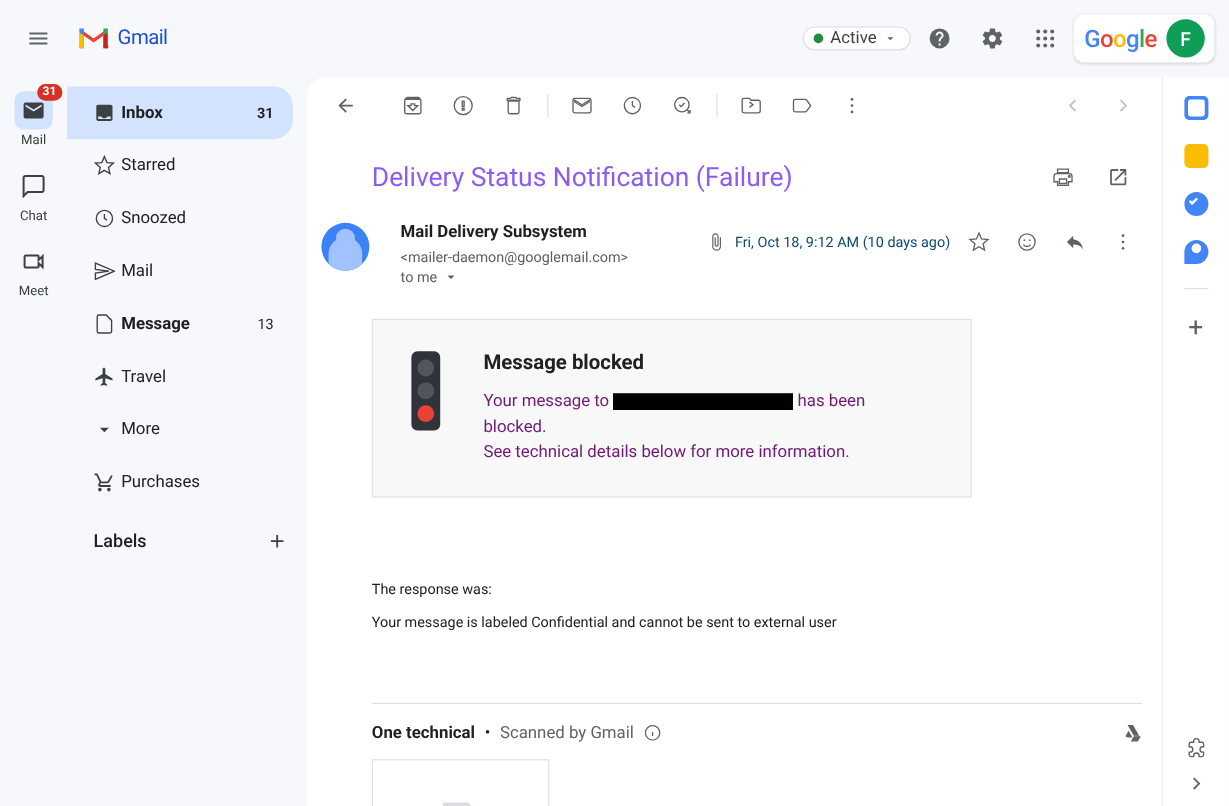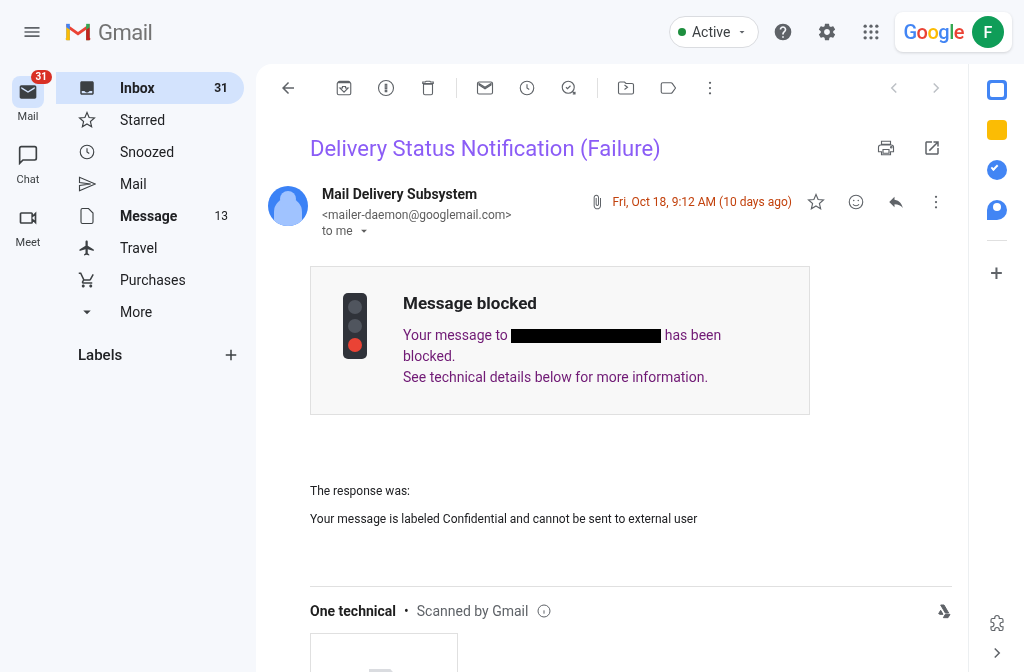--- a/index.html
+++ b/index.html
@@ -5,26 +5,26 @@
 * { margin: 0; padding: 0; box-sizing: border-box; font-family: 'Google Sans', Roboto, Arial, sans-serif; }
 html, body { width: 1024px; height: 672px; overflow: hidden; background: #f6f8fc; }
 .app { display: flex; flex-direction: column; height: 100%; }
 
 
 .header { height: 64px; display: flex; align-items: center; padding: 8px; gap: 8px; }
 .burger { width: 48px; height: 48px; display: flex; align-items: center; justify-content: center; border-radius: 50%; cursor: pointer; }
 .burger svg { width: 20px; height: 20px; fill: #5f6368; }
 .logo-area { display: flex; align-items: center; gap: 6px; padding-right: 30px; }
 .gmail-logo { width: 28px; height: 22px; }
-.gmail-text { font-size: 22px; color: #737373; letter-spacing: -0.5px; text-align: right; }
+.gmail-text { font-size: 17px; color: #1d4ed8; letter-spacing: -0.5px; text-align: right; }
 .search-bar { flex: 1; max-width: 720px; height: 46px; background: #eaf1fb; border-radius: 23px; display: flex; align-items: center; padding: 0 8px; margin-left: 8px; }
 .search-bar .icon-btn { width: 40px; height: 40px; display: flex; align-items: center; justify-content: center; border-radius: 50%; }
 .search-bar input { flex: 1; border: none; background: transparent; font-size: 16px; color: #5f6368; outline: none; }
 .header-right { display: flex; align-items: center; gap: 4px; margin-left: auto; padding-right: 4px; }
-.status-chip { height: 32px; background: #fff; border: 1px solid #dadce0; border-radius: 16px; display: flex; align-items: center; padding: 0 10px 0 8px; gap: 6px; cursor: pointer; }
+.status-chip { height: 20px; background: #fff; border: 1px solid #dadce0; border-radius: 16px; display: flex; align-items: center; padding: 0 10px 0 8px; gap: 6px; cursor: pointer; }
 .status-dot { width: 8px; height: 8px; background: #1e8e3e; border-radius: 50%; }
 .status-chip span { font-size: 14px; color: #3c4043; }
 .icon-btn-hd { width: 40px; height: 40px; display: flex; align-items: center; justify-content: center; border-radius: 50%; cursor: pointer; }
 .icon-btn-hd svg { width: 20px; height: 20px; fill: #5f6368; }
 .google-box { height: 40px; background: #fff; border-radius: 8px; box-shadow: 0 1px 3px rgba(0,0,0,0.15); display: flex; align-items: center; padding: 0 8px; gap: 8px; }
 .google-text { font-size: 20px; font-weight: 500; letter-spacing: -0.5px; }
 .google-text .b { color: #4285f4; } .google-text .r { color: #ea4335; } .google-text .y { color: #fbbc04; } .google-text .g { color: #34a853; }
 .avatar { width: 32px; height: 32px; border-radius: 50%; background: #0f9d58; color: #fff; display: flex; align-items: center; justify-content: center; font-size: 16px; font-weight: 500; }
 
 
@@ -37,21 +37,21 @@
 .rail-item.active .rail-icon-wrap { background: #d3e3fd; }
 .rail-icon-wrap svg { width: 20px; height: 20px; fill: #3c4043; }
 .rail-badge { position: absolute; top: -6px; right: -8px; background: #d93025; color: #fff; font-size: 10px; font-weight: 700; border-radius: 8px; padding: 1px 5px; line-height: 12px; }
 .rail-label { font-size: 11px; color: #3c4043; }
 
 
 .sidebar { width: 200px; padding: 8px 0; }
 .compose-btn { margin: 0 8px 12px 8px; height: 56px; background: #c2e7ff; border-radius: 16px; display: flex; align-items: center; padding: 0 20px; gap: 14px; cursor: pointer; width: 140px; box-shadow: 0 1px 2px rgba(0,0,0,0.1); }
 .compose-btn svg { width: 22px; height: 22px; fill: #3c4043; }
 .compose-btn span { font-size: 14px; font-weight: 500; color: #3c4043; }
-.folder { height: 32px; display: flex; align-items: center; padding: 0 16px 0 22px; border-radius: 0 16px 16px 0; cursor: pointer; gap: 24px; margin-right: 12px; }
+.folder { height: 44px; display: flex; align-items: center; padding: 0 16px 0 22px; border-radius: 0 16px 16px 0; cursor: pointer; gap: 5px; margin-right: 12px; }
 .folder.active { background: #d3e3fd; font-weight: 700; }
 .folder svg { width: 18px; height: 18px; fill: #3c4043; flex-shrink: 0; }
 .folder-name { flex: 1; font-size: 14px; color: #202124; }
 .folder-count { font-size: 12px; color: #202124; }
 .folder.active .folder-count { font-weight: 700; }
 .drafts-bold .folder-name { font-weight: 700; }
 .labels-hdr { display: flex; align-items: center; justify-content: space-between; padding: 18px 16px 0 22px; gap: 39px; }
 .labels-hdr span { font-size: 15px; font-weight: 500; color: #202124; }
 .labels-hdr svg { width: 18px; height: 18px; fill: #3c4043; cursor: pointer; }
 
@@ -65,31 +65,31 @@
 
 .content { flex: 1; overflow-y: auto; padding: 0 16px 24px 54px; position: relative; }
 .content::-webkit-scrollbar { width: 10px; }
 .content::-webkit-scrollbar-thumb { background: #dadce0; border-radius: 5px; }
 
 .subject-row { display: flex; align-items: center; margin: 16px 0 18px 0; }
 .subject { font-size: 22px; color: #8b5cf6; flex: 1; }
 .subj-actions { display: flex; gap: 6px; }
 .subj-actions .tb-btn svg { width: 18px; height: 18px; }
 
-.msg-row { display: flex; align-items: flex-start; gap: 14px; position: relative; margin-left: -42px; }
+.msg-row { display: flex; align-items: flex-start; gap: 26px; position: relative; margin-left: -42px; }
 .sender-avatar { width: 40px; height: 40px; border-radius: 50%; background: #3b82f6; display: flex; align-items: center; justify-content: center; flex-shrink: 0; }
 .sender-avatar::before { content:''; width: 28px; height: 28px; background: #a0c3ff; border-radius: 50% 50% 0 0; position: relative; top: 6px; }
 .sender-avatar-inner { width: 16px; height: 16px; background: #a0c3ff; border-radius: 50%; position: absolute; top: 5px; }
 .msg-meta { flex: 1; }
 .from-line { display: flex; align-items: center; gap: 6px; flex-wrap: wrap; }
 .from-name { font-size: 14px; font-weight: 700; color: #1f1f1f; }
 .from-email { font-size: 12px; color: #5e5e5e; }
 .to-line { font-size: 12px; color: #5e5e5e; margin-top: 2px; display: flex; align-items: center; gap: 4px; }
 .to-line svg { width: 14px; height: 14px; fill: #5e5e5e; }
-.msg-right { display: flex; align-items: center; gap: 8px; font-size: 12px; color: #c2410c; }
+.msg-right { display: flex; align-items: center; gap: 8px; font-size: 12px; color: #0c4a6e; }
 .msg-right .tb-btn { width: 32px; height: 32px; }
 .msg-right .tb-btn svg { width: 18px; height: 18px; }
 
 .bounce-box { margin: 28px 0 0 0; border: 1px solid #e0e0e0; background: #f8f8f8; padding: 26px 32px; display: flex; gap: 36px; align-items: flex-start; max-width: 500px; }
 .traffic-light { width: 24px; height: 66px; background: #30333a; border-radius: 5px; display: flex; flex-direction: column; align-items: center; justify-content: space-around; padding: 4px 0; flex-shrink: 0; }
 .light { width: 14px; height: 14px; border-radius: 50%; }
 .light.off { background: #50555e; }
 .light.red { background: #ea4335; }
 .bounce-text h3 { font-size: 17px; font-weight: 700; color: #202124; margin-bottom: 12px; }
 .bounce-line { font-size: 14px; color: #701a75; line-height: 1.5; }
@@ -244,29 +244,29 @@
             <span class="folder-count">13</span>
           </div>
           <div class="folder">
             <svg viewBox="0 0 24 24">
               <path d="M21 16v-2l-8-5V3.5c0-.83-.67-1.5-1.5-1.5S10 2.67 10 3.5V9l-8 5v2l8-2.5V19l-2 1.5V22l3.5-1 3.5 1v-1.5L13 19v-5.5l8 2.5z" fill="#3c4043"></path>
             </svg>
             <span class="folder-name">Travel</span>
           </div>
           <div class="folder">
             <svg viewBox="0 0 24 24">
+              <path d="M7 10l5 5 5-5z" fill="#3c4043"></path>
+            </svg>
+            <span class="folder-name">More</span>
+          </div>
+          <div class="folder">
+            <svg viewBox="0 0 24 24">
               <path d="M7 18c-1.1 0-2 .9-2 2s.9 2 2 2 2-.9 2-2-.9-2-2-2zm10 0c-1.1 0-2 .9-2 2s.9 2 2 2 2-.9 2-2-.9-2-2-2zM7.17 14.75l.03-.12.9-1.63h7.45c.75 0 1.41-.41 1.75-1.03l3.86-7.01L19.42 4h-.01l-1.1 2-2.76 5H8.53l-.13-.27L6.16 6l-.95-2-.94-2H1v2h2l3.6 7.59-1.35 2.44C5.09 14.32 5 14.65 5 15c0 1.1.9 2 2 2h12v-2H7.42c-.13 0-.25-.11-.25-.25z" fill="#3c4043"></path>
             </svg>
             <span class="folder-name">Purchases</span>
-          </div>
-          <div class="folder">
-            <svg viewBox="0 0 24 24">
-              <path d="M7 10l5 5 5-5z" fill="#3c4043"></path>
-            </svg>
-            <span class="folder-name">More</span>
           </div>
         </div>
       <div class="labels-hdr">
         <span>Labels</span>
         <svg viewBox="0 0 24 24">
             <path d="M19 13h-6v6h-2v-6H5v-2h6V5h2v6h6v2z"></path>
           </svg>
       </div>
     </div>
 

